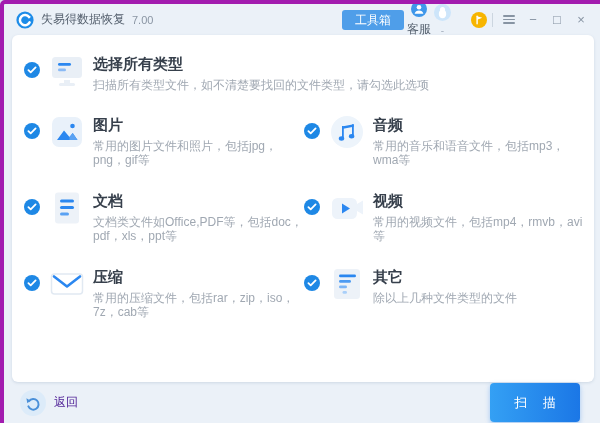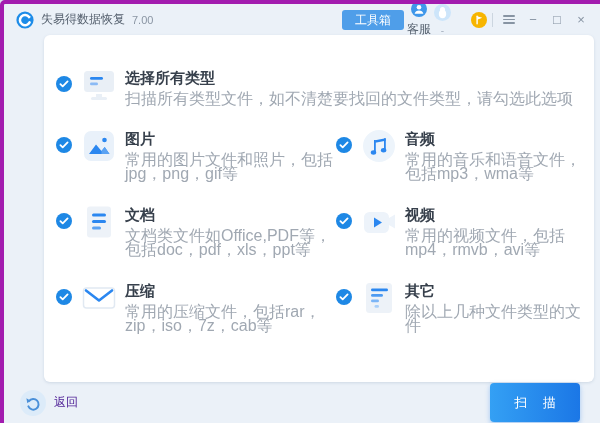--- a/index.html
+++ b/index.html
@@ -26,28 +26,28 @@
   .winctl{display:flex;align-items:center;gap:2px;}
   .winctl .ctl{
     width:22px;height:20px;display:flex;align-items:center;justify-content:center;
     color:#8794a3;font-size:13px;cursor:pointer;user-select:none;
   }
   .menu-icon span{display:block;width:12px;height:1.6px;background:#8794a3;margin:1.7px 0;border-radius:1px;}
   
   .card{
     position:absolute;left:8px;right:8px;top:31px;height:347px;
     background:#ffffff;border-radius:6px;box-shadow:0 1px 3px rgba(120,145,170,.25);
-    padding:30px 0 0 0;box-sizing:border-box;margin-left:32px;
+    padding:16px 0 0 0;box-sizing:border-box;
   }
   .item{display:flex;align-items:flex-start;}
   .item .check{width:16px;height:16px;flex:0 0 16px;margin-top:9px;cursor:pointer;}
   .item .ficon{width:36px;height:36px;flex:0 0 36px;margin:0 8px 0 9px;}
   .item .txt{padding-top:1px;}
   .item .title{font-size:15px;font-weight:700;color:#37404c;line-height:20px;cursor:pointer;}
-  .item .desc{font-size:16px;color:#a0a8b2;margin-top:4px;line-height:14px;}
+  .item .desc{font-size:12px;color:#a0a8b2;margin-top:4px;line-height:14px;}
   .row-all{padding:2px 14px 0 12px;margin-bottom:22px;}
   .grid{display:grid;grid-template-columns:280px 1fr;grid-row-gap:23px;padding:0 8px 0 12px;}
   
   .footer{
     position:absolute;left:0;right:0;bottom:0;height:45px;
     display:flex;align-items:center;justify-content:space-between;padding:0 22px 0 16px;box-sizing:border-box;
   }
   .back{display:flex;align-items:center;gap:8px;cursor:pointer;}
   .back-label{font-size:12px;color:#4c1d95;}
   .scan-btn{

